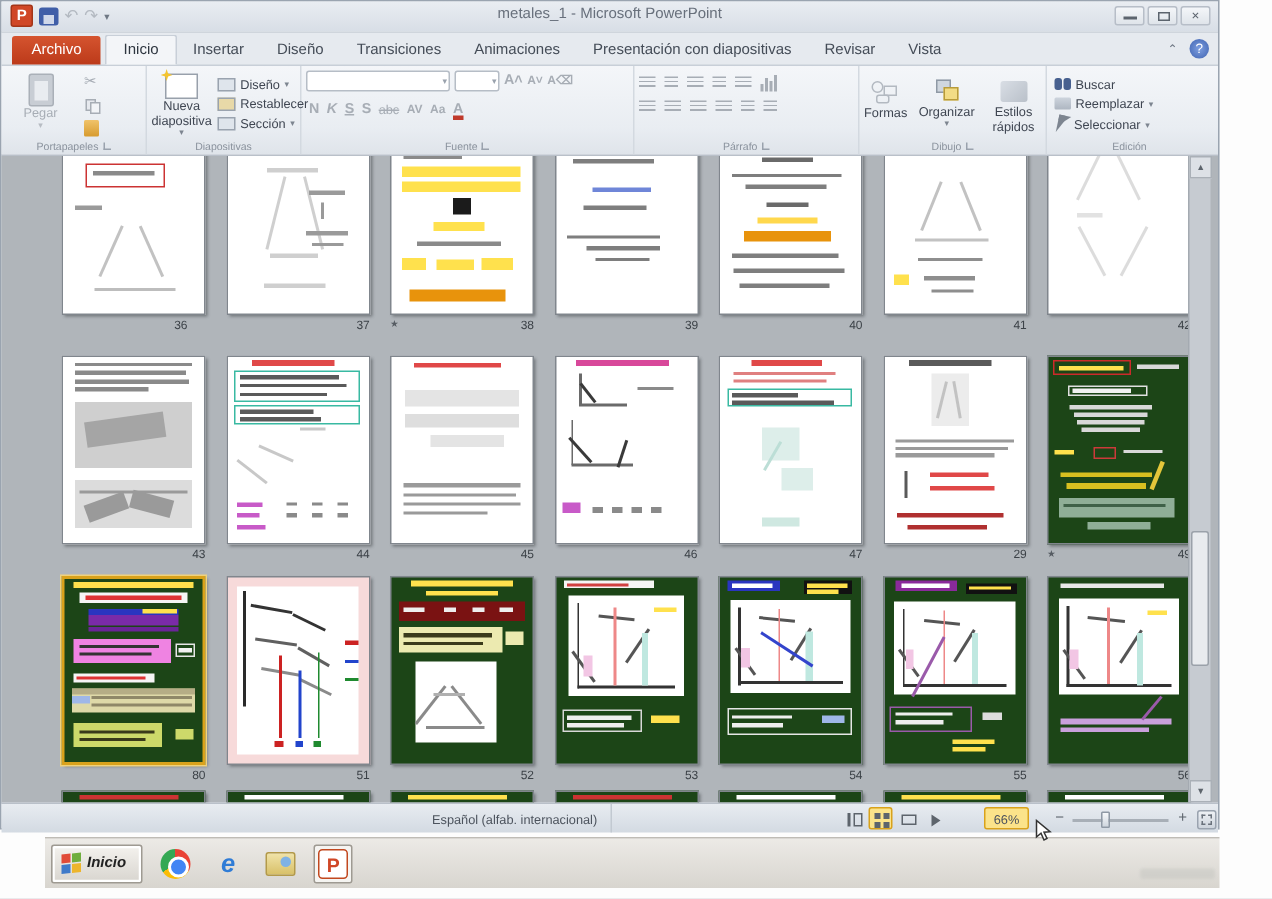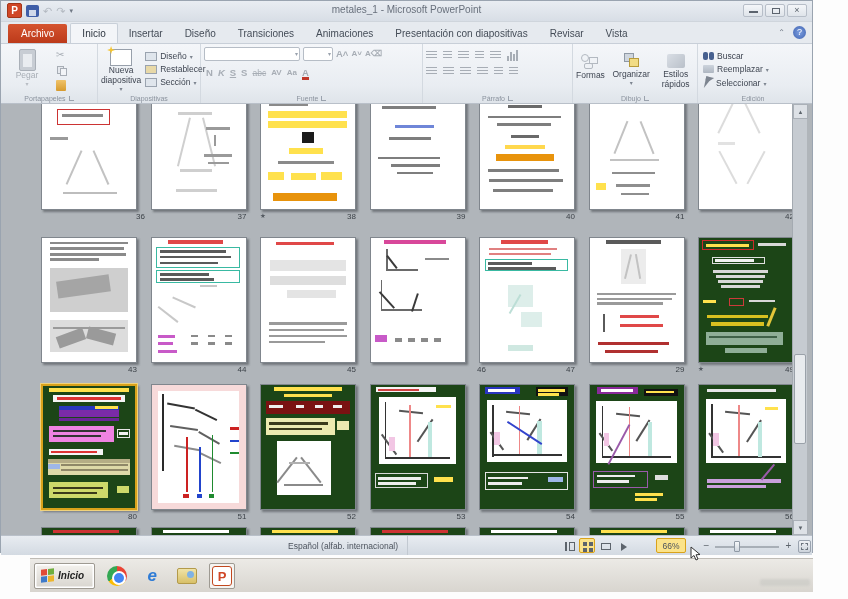--- a/index.html
+++ b/index.html
@@ -371,21 +371,21 @@
       <div class="slides-layer" id="slides-layer">
           <div class="slide" style="left: 40px; top: -20px; background: rgb(255, 255, 255);">
             <i class="shp" style="left: 12%; top: 13%; width: 20%; height: 2.5%; background: rgb(170, 170, 170);"></i>
             <i class="shp" style="left: 16%; top: 19%; width: 56%; height: 13%; border: 1px solid rgb(204, 51, 51);"></i>
             <i class="shp" style="left: 21%; top: 23%; width: 44%; height: 2.5%; background: rgb(138, 138, 138);"></i>
             <i class="shp" style="left: 8%; top: 42%; width: 20%; height: 2.5%; background: rgb(154, 154, 154);"></i>
             <i class="shp" style="left: 33%; top: 52%; width: 2.5%; height: 30%; background: rgb(194, 194, 194); transform: rotate(24deg);"></i>
             <i class="shp" style="left: 62%; top: 52%; width: 2.5%; height: 30%; background: rgb(194, 194, 194); transform: rotate(-24deg);"></i>
             <i class="shp" style="left: 22%; top: 86%; width: 58%; height: 2%; background: rgb(189, 189, 189);"></i>
           </div>
-          <div class="slide-num" style="left: 48px; top: 108px;">36</div>
+          <div class="slide-num" style="left: 28px; top: 108px;">36</div>
           <div class="slide" style="left: 149.5px; top: -20px; background: rgb(255, 255, 255);">
             <i class="shp" style="left: 28%; top: 22%; width: 36%; height: 2%; background: rgb(207, 207, 207);"></i>
             <i class="shp" style="left: 33%; top: 26%; width: 2%; height: 40%; background: rgb(207, 207, 207); transform: rotate(14deg);"></i>
             <i class="shp" style="left: 60%; top: 26%; width: 2%; height: 40%; background: rgb(207, 207, 207); transform: rotate(-14deg);"></i>
             <i class="shp" style="left: 30%; top: 68%; width: 34%; height: 2%; background: rgb(207, 207, 207);"></i>
             <i class="shp" style="left: 58%; top: 34%; width: 26%; height: 2%; background: rgb(154, 154, 154);"></i>
             <i class="shp" style="left: 66%; top: 40%; width: 2.5%; height: 9%; background: rgb(154, 154, 154);"></i>
             <i class="shp" style="left: 56%; top: 56%; width: 30%; height: 2%; background: rgb(154, 154, 154);"></i>
             <i class="shp" style="left: 60%; top: 62%; width: 22%; height: 2%; background: rgb(154, 154, 154);"></i>
             <i class="shp" style="left: 26%; top: 84%; width: 44%; height: 2%; background: rgb(207, 207, 207);"></i>
@@ -499,21 +499,21 @@
             <i class="shp" style="left: 11%; top: 34%; width: 1.6%; height: 24%; background: rgb(106, 106, 106);"></i>
             <i class="shp" style="left: 11%; top: 57%; width: 44%; height: 1.6%; background: rgb(106, 106, 106);"></i>
             <i class="shp" style="left: 17%; top: 41%; width: 2%; height: 18%; background: rgb(58, 58, 58); transform: rotate(-42deg);"></i>
             <i class="shp" style="left: 46%; top: 44%; width: 2%; height: 15%; background: rgb(58, 58, 58); transform: rotate(18deg);"></i>
             <i class="shp" style="left: 5%; top: 78%; width: 13%; height: 6%; background: rgb(200, 90, 200);"></i>
             <i class="shp" style="left: 26%; top: 81%; width: 7%; height: 2.6%; background: rgb(138, 138, 138);"></i>
             <i class="shp" style="left: 40%; top: 81%; width: 7%; height: 2.6%; background: rgb(138, 138, 138);"></i>
             <i class="shp" style="left: 54%; top: 81%; width: 7%; height: 2.6%; background: rgb(138, 138, 138);"></i>
             <i class="shp" style="left: 68%; top: 81%; width: 7%; height: 2.6%; background: rgb(138, 138, 138);"></i>
           </div>
-          <div class="slide-num" style="left: 389px; top: 261px;">46</div>
+          <div class="slide-num" style="left: 368px; top: 261px;">46</div>
           <div class="slide" style="left: 478px; top: 133px; background: rgb(255, 255, 255);">
             <i class="shp" style="left: 22%; top: 2%; width: 50%; height: 2.8%; background: rgb(224, 72, 72);"></i>
             <i class="shp" style="left: 10%; top: 8%; width: 72%; height: 2%; background: rgb(224, 128, 128);"></i>
             <i class="shp" style="left: 10%; top: 12%; width: 66%; height: 2%; background: rgb(224, 128, 128);"></i>
             <i class="shp" style="left: 5%; top: 17%; width: 89%; height: 10%; border: 1px solid rgb(57, 185, 162);"></i>
             <i class="shp" style="left: 9%; top: 19.5%; width: 46%; height: 2%; background: rgb(90, 90, 90);"></i>
             <i class="shp" style="left: 9%; top: 23.5%; width: 72%; height: 2%; background: rgb(90, 90, 90);"></i>
             <i class="shp" style="left: 30%; top: 38%; width: 26%; height: 18%; background: rgb(221, 238, 234);"></i>
             <i class="shp" style="left: 44%; top: 60%; width: 22%; height: 12%; background: rgb(221, 238, 234);"></i>
             <i class="shp" style="left: 36%; top: 44%; width: 2%; height: 18%; background: rgb(188, 222, 214); transform: rotate(30deg);"></i>

